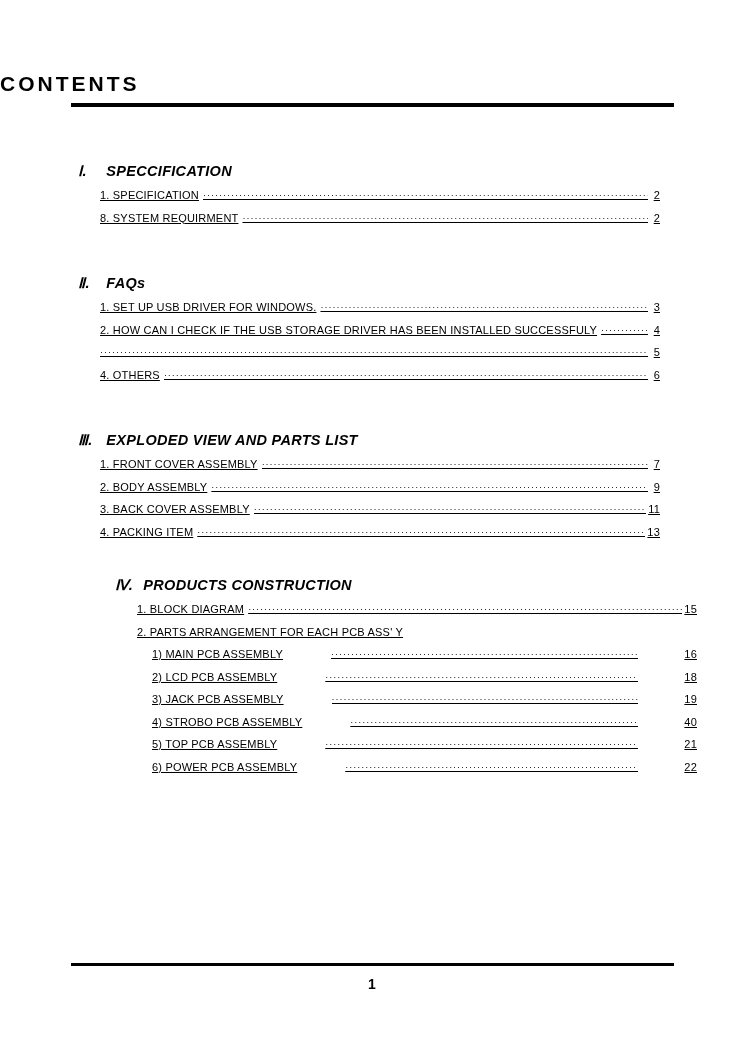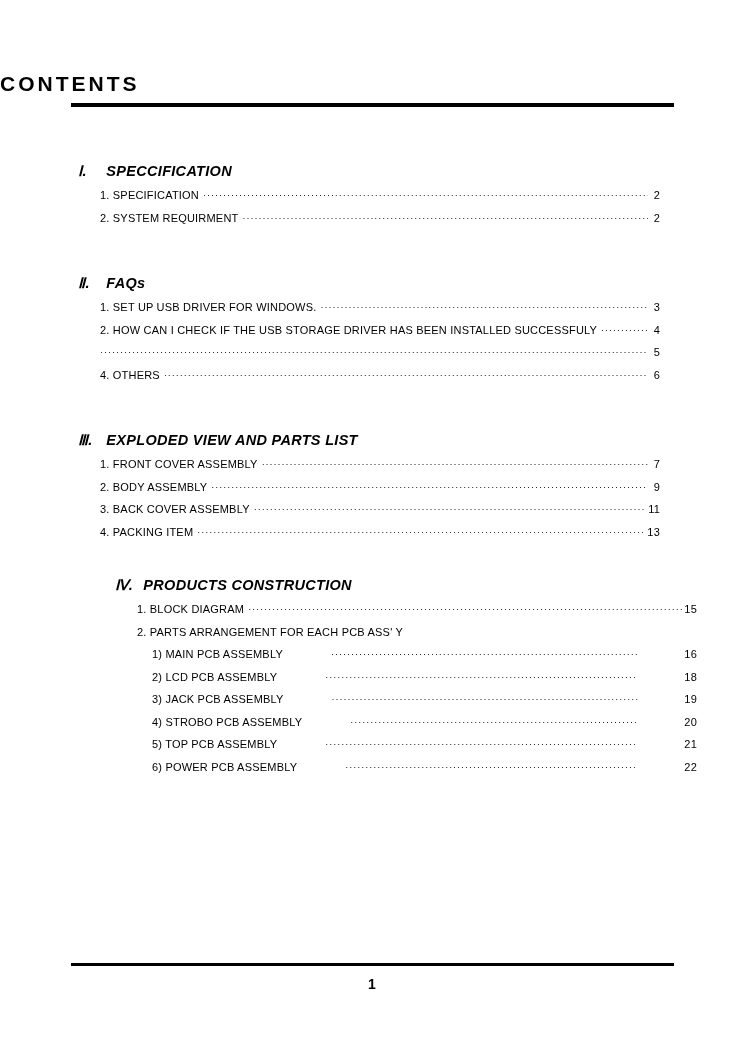--- a/index.html
+++ b/index.html
@@ -6,21 +6,21 @@
   body { width:744px; height:1053px; position:relative; overflow:hidden;
          font-family:"Liberation Sans", sans-serif; color:#000; }
   .title { position:absolute; left:0; width:744px; top:72px; text-align:left;
            font-size:21px; font-weight:bold; letter-spacing:3px; }
   .rule-top { position:absolute; left:71px; width:603px; top:103px; height:4px; background:#000; }
   .rule-bottom { position:absolute; left:71px; width:603px; top:963px; height:3px; background:#000; }
   .pageno { position:absolute; left:0; width:744px; top:976px; text-align:center; font-size:14px; font-weight:bold; }
   .section { position:absolute; left:78px; width:582px; }
   .sec-head { font-size:14.5px; font-weight:bold; height:22px; line-height:22px; margin-bottom:2px; letter-spacing:0.3px;font-style:italic; }
   .sec-head .num { display:inline-block; min-width:24px; }
-  .entry { display:flex; align-items:flex-start; height:22.5px; line-height:22.5px; font-size:11px; letter-spacing:0.2px; }
+  .entry { display:flex; align-items:flex-start; height:22.5px; line-height:22.5px; font-size:11px; letter-spacing:0.2px;text-decoration:underline; }
   .entry .label { white-space:nowrap; padding-right:4px; }
   .entry .dots { flex:1; overflow:hidden; white-space:nowrap; color:#000; font-size:9px; letter-spacing:1px; }
   .entry .dots::after { content:"··································································································································································"; }
   .entry .page { white-space:nowrap; padding-left:2px; text-align:right; min-width:10px; }
   .lvl1 { padding-left:22px; }
   .lvl2 { padding-left:37px;gap:44px; }
   .nodots .dots::after { content:""; }
 </style>
 </head>
 <body>
@@ -32,21 +32,21 @@
   <div class="sec-head">
     <span class="num">Ⅰ.</span>
     <span>SPECCIFICATION</span>
   </div>
   <div class="entry lvl1">
     <span class="label">1. SPECIFICATION</span>
     <span class="dots"></span>
     <span class="page">2</span>
   </div>
   <div class="entry lvl1">
-    <span class="label">2. SYSTEM  REQUIRMENT</span>
+    <span class="label">8. SYSTEM  REQUIRMENT</span>
     <span class="dots"></span>
     <span class="page">2</span>
   </div>
 </div>
 
 <div class="section" style="top:272px;">
   <div class="sec-head">
     <span class="num">Ⅱ.</span>
     <span>FAQs</span>
   </div>
@@ -124,21 +124,21 @@
     <span class="page">18</span>
   </div>
   <div class="entry lvl2">
     <span class="label">3) JACK PCB ASSEMBLY</span>
     <span class="dots"></span>
     <span class="page">19</span>
   </div>
   <div class="entry lvl2">
     <span class="label">4) STROBO PCB ASSEMBLY</span>
     <span class="dots"></span>
-    <span class="page">20</span>
+    <span class="page">40</span>
   </div>
   <div class="entry lvl2">
     <span class="label">5) TOP PCB ASSEMBLY</span>
     <span class="dots"></span>
     <span class="page">21</span>
   </div>
   <div class="entry lvl2">
     <span class="label">6) POWER PCB ASSEMBLY</span>
     <span class="dots"></span>
     <span class="page">22</span>

